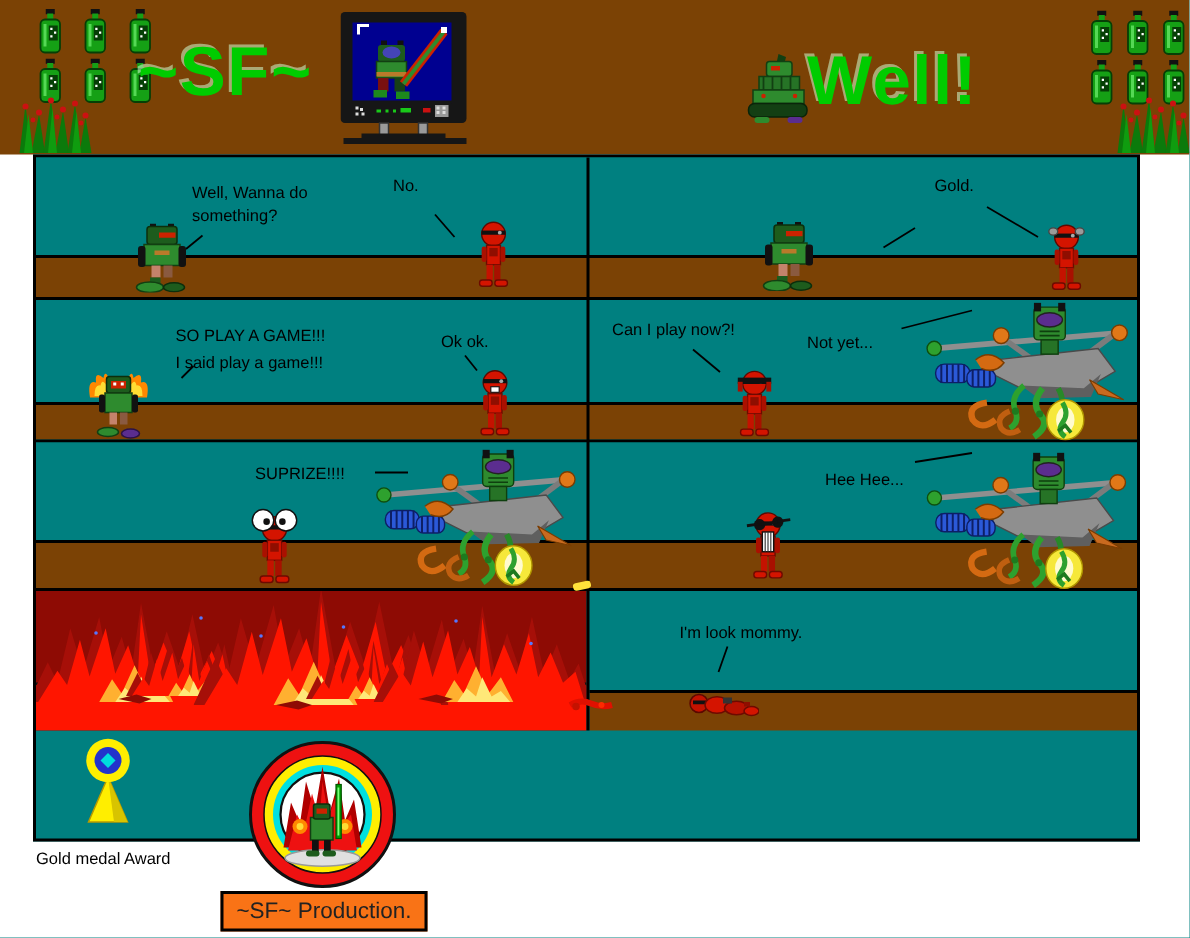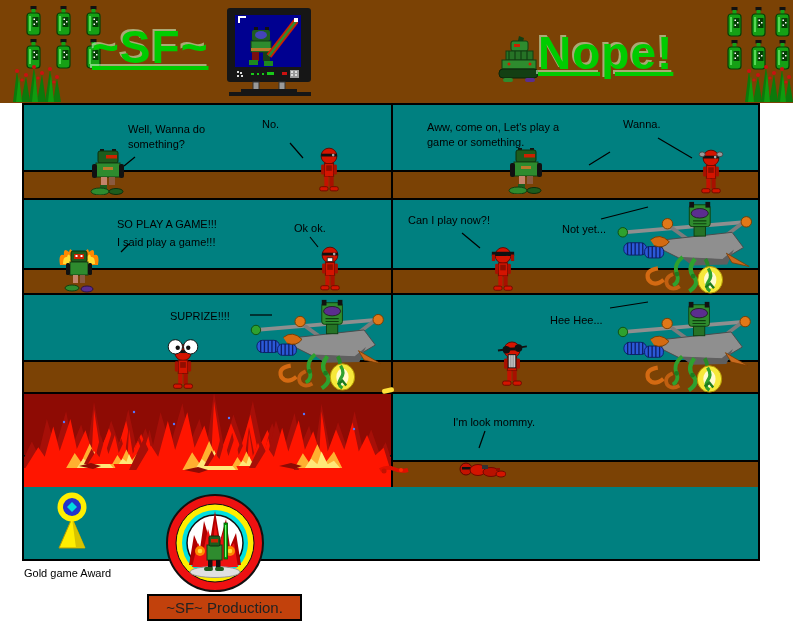--- a/index.html
+++ b/index.html
@@ -2,38 +2,38 @@
 <html style="--brown: #7b4205; --teal: #008080; --panel-line: #000000; --explosion-dark: #8e0b04; --explosion-red: #ff1500; --title-green: #00cc00; --screen-blue: #000090;"><head>
 <meta charset="utf-8">
 <style>
   html,body{margin:0;padding:0;}
   body{width:793px;height:625px;background:#fff;position:relative;overflow:hidden;
        font-family:"Liberation Sans",sans-serif;}
   .abs{position:absolute;}
   
   #header{position:absolute;left:0;top:0;width:793px;height:103px;background:var(--brown);}
   .title{position:absolute;font:bold 46px/1 "Liberation Sans",sans-serif;color:var(--title-green);
-         text-shadow:-2px -2px 0 rgba(210,255,210,.55);letter-spacing:1px;text-decoration:underline;}
+         text-shadow:-2px -2px 0 rgba(210,255,210,.55);letter-spacing:1px;}
   
   #comic{position:absolute;left:22px;top:103px;width:738px;height:458px;
          border:2px solid var(--panel-line);box-sizing:border-box;background:var(--teal);}
   .row{position:absolute;left:0;width:734px;}
   .sky{position:absolute;left:0;top:0;width:100%;background:var(--teal);}
   .floor{position:absolute;left:0;width:100%;background:var(--brown);border-top:2px solid var(--panel-line);box-sizing:border-box;}
   .sep{position:absolute;left:0;width:734px;height:2px;background:var(--panel-line);}
   #divider{position:absolute;left:367px;top:0;width:2px;height:382px;background:var(--panel-line);}
   #explosion-panel{position:absolute;left:0;top:289px;width:367px;height:93px;background:var(--explosion-dark);}
   .t{position:absolute;font:11px/15px "Liberation Sans",sans-serif;color:#000;}
   .nw{white-space:nowrap;}
   #lines-overlay{position:absolute;left:0;top:0;width:734px;height:382px;pointer-events:none;}
   #spark{position:absolute;left:358px;top:283px;width:12px;height:5px;background:#ffe23a;border-radius:2px;transform:rotate(-12deg);}
   
   #award-label{position:absolute;left:24px;top:566px;font:11px/14px "Liberation Sans",sans-serif;color:#000;}
-  #production-box{position:absolute;left:147px;top:594px;width:155px;height:27px;border:2px solid #000;
-                  box-sizing:border-box;background:#c2410c;display:flex;align-items:center;justify-content:center;
+  #production-box{position:absolute;left:147px;top:594px;width:138px;height:27px;border:2px solid #000;
+                  box-sizing:border-box;background:#f97316;display:flex;align-items:center;justify-content:center;
                   font:15px "Liberation Sans",sans-serif;color:#222;white-space:nowrap;text-align:right;}
 </style>
 </head>
 <body>
 
 <svg width="0" height="0" style="position:absolute">
 <defs>
 <symbol id="bottle" viewBox="0 0 17 30">
   <rect x="5.5" y="0" width="6" height="3.5" fill="#111"></rect>
   <rect x="6.5" y="3" width="4" height="4.5" fill="#15a015"></rect>
@@ -343,21 +343,21 @@
 
   <div class="title" style="left:92px;top:24px">~SF~</div>
 
   <svg class="abs" style="left:227px;top:6px" width="86" height="90">
       <use href="#monitor"></use>
     </svg>
   <svg class="abs" style="left:497px;top:36px" width="44" height="46">
       <use href="#mech"></use>
     </svg>
 
-  <div class="title" style="left:538px;top:30px">Nope!</div>
+  <div class="title" style="left:538px;top:30px">Well!</div>
 
   <svg class="abs" style="left:726px;top:7px" width="17" height="30">
       <use href="#bottle"></use>
     </svg>
   <svg class="abs" style="left:750px;top:7px" width="17" height="30">
       <use href="#bottle"></use>
     </svg>
   <svg class="abs" style="left:774px;top:7px" width="17" height="30">
       <use href="#bottle"></use>
     </svg>
@@ -459,35 +459,34 @@
     </svg>
   <svg class="abs" style="left:434px;top:352px" width="48" height="22">
       <use href="#red-fallen"></use>
     </svg>
   <svg class="abs" style="left:355px;top:357px" width="30" height="14">
       <use href="#debris"></use>
     </svg>
 
   <div class="t" style="left:104px;top:17px;width:92px">Well, Wanna do something?</div>
   <div class="t nw" style="left:238px;top:12px">No.</div>
-  <div class="t" style="left:403px;top:15px;width:158px">Aww, come on, Let's play a game or something.</div>
-  <div class="t nw" style="left:599px;top:12px">Wanna.</div>
+  <div class="t nw" style="left:599px;top:12px">Gold.</div>
   <div class="t nw" style="left:93px;top:130px">I said play a game!!!</div>
   <div class="t nw" style="left:93px;top:112px">SO PLAY A GAME!!!</div>
   <div class="t nw" style="left:270px;top:116px">Ok ok.</div>
   <div class="t nw" style="left:384px;top:108px">Can I play now?!</div>
-  <div class="t nw" style="left:538px;top:117px">Not yet...</div>
+  <div class="t nw" style="left:514px;top:117px">Not yet...</div>
   <div class="t nw" style="left:146px;top:204px">SUPRIZE!!!!</div>
   <div class="t nw" style="left:526px;top:208px">Hee Hee...</div>
   <div class="t nw" style="left:429px;top:310px">I'm look mommy.</div>
 </div>
 
 <svg class="abs" style="left:49px;top:492px" width="46" height="60">
     <use href="#medal"></use>
   </svg>
-<div id="award-label">Gold game Award</div>
+<div id="award-label">Gold medal Award</div>
 
 <svg class="abs" style="left:158px;top:493px" width="114" height="102">
     <use href="#logo"></use>
   </svg>
 <div id="production-box">
   <span>~SF~ Production.</span>
 </div>
 
 </body></html>

